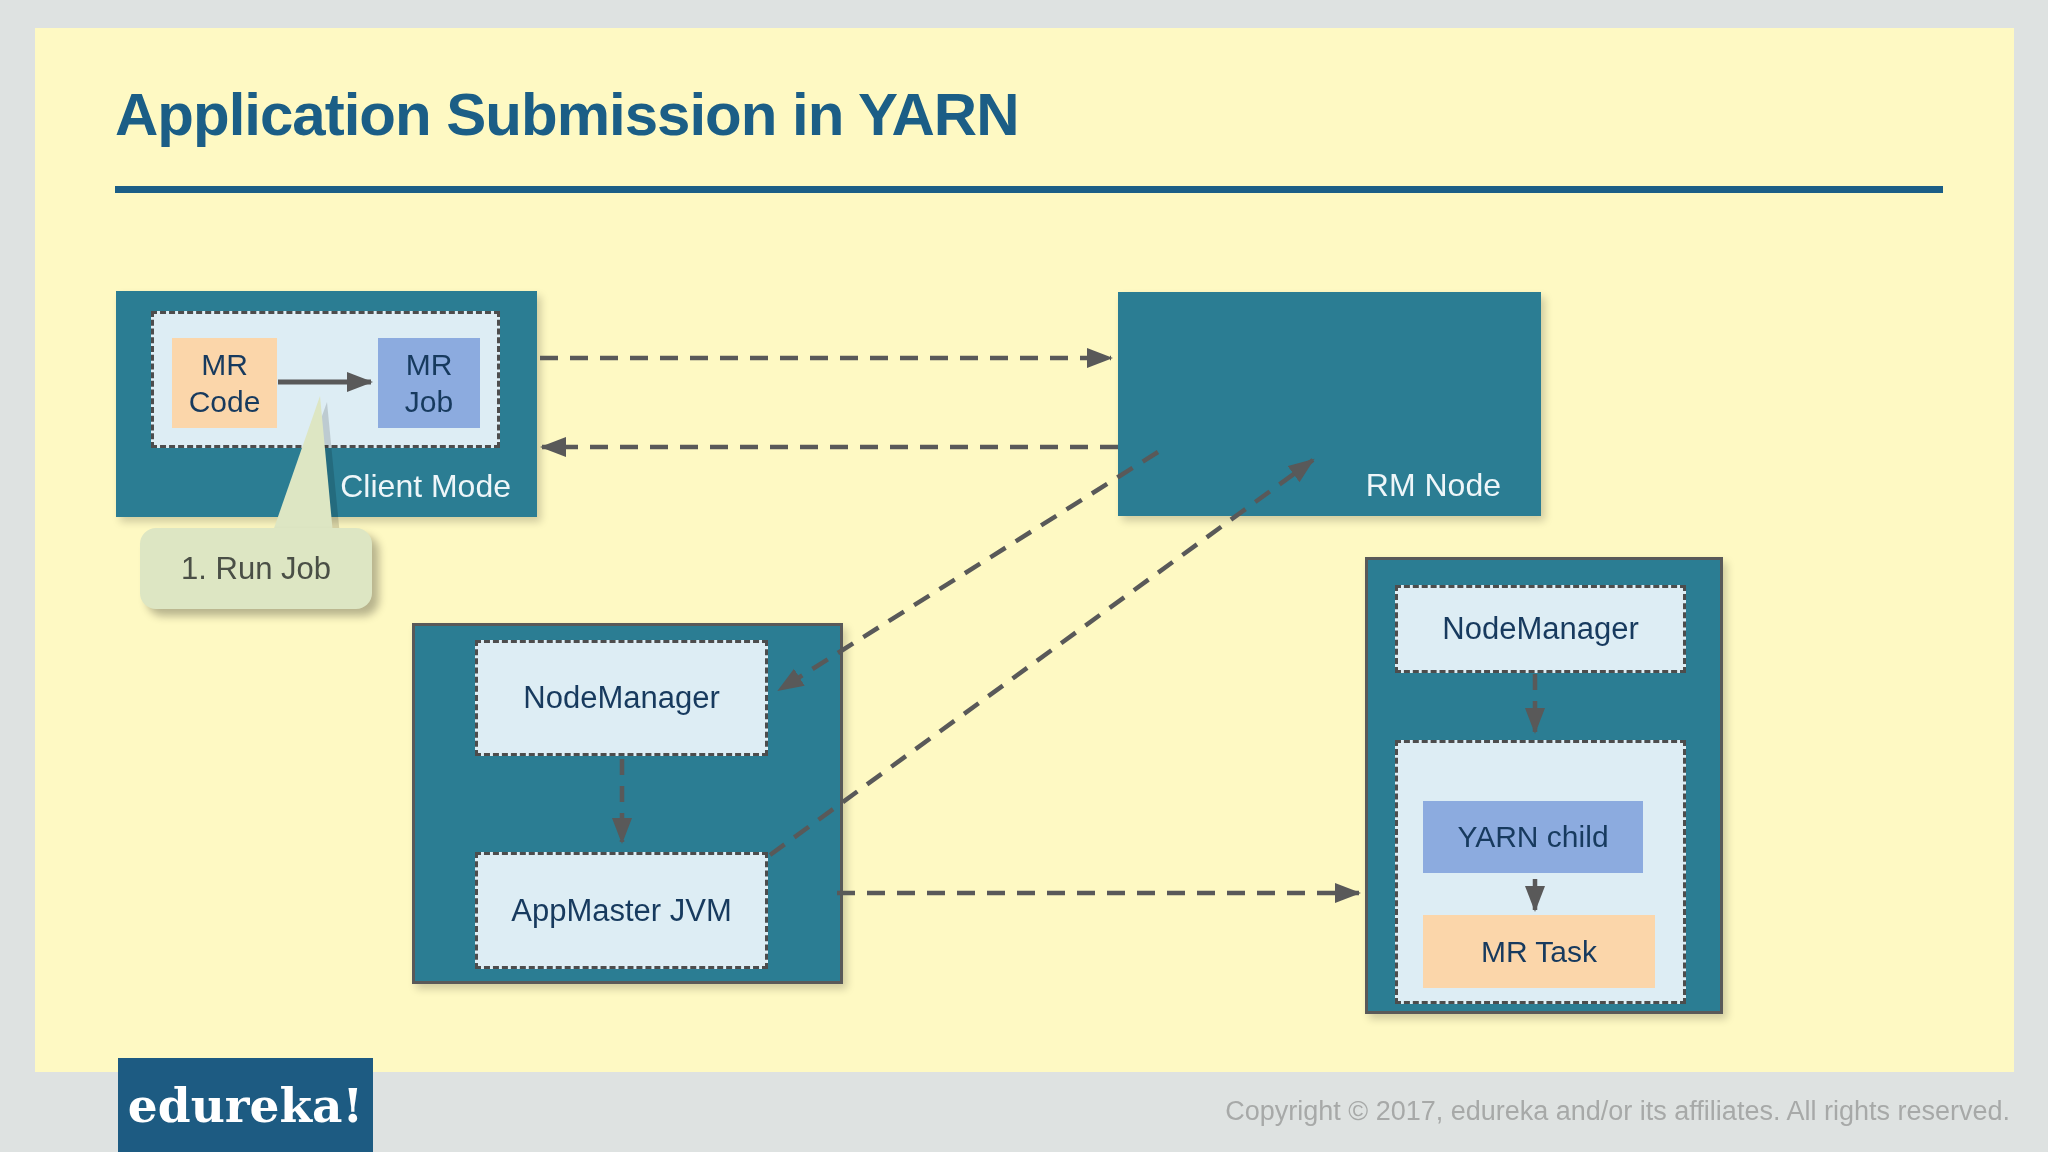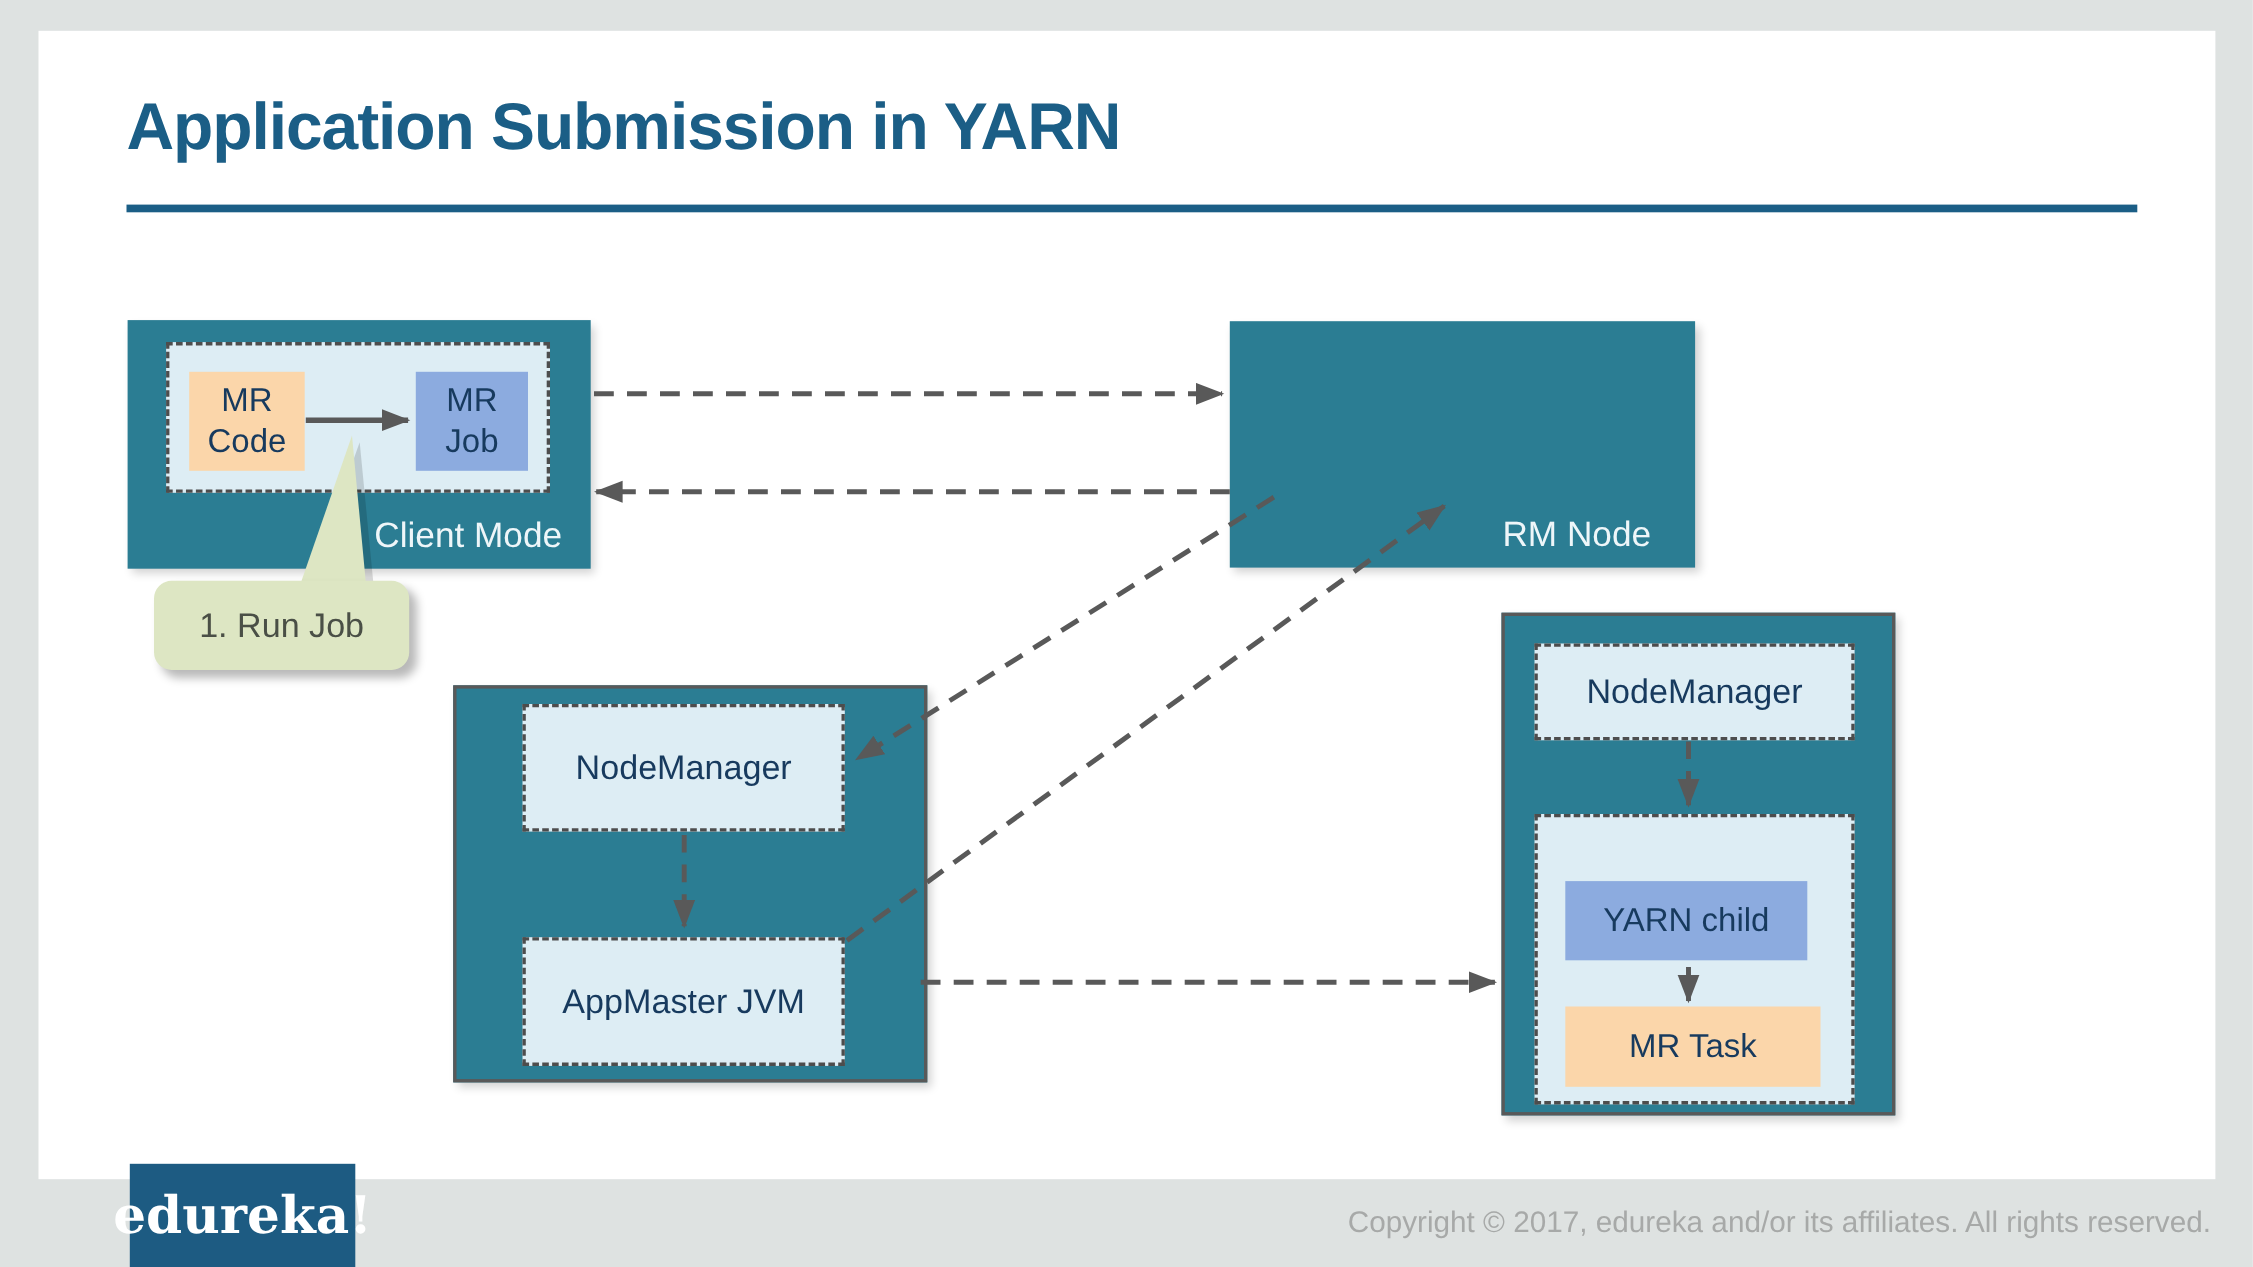--- a/index.html
+++ b/index.html
@@ -3,21 +3,21 @@
 <meta charset="utf-8">
 <style>
   html,body{margin:0;padding:0;}
   body{
     width:2048px;height:1152px;position:relative;overflow:hidden;
     background:#dee2e1;
     font-family:"Liberation Sans", sans-serif;
   }
   .card{
     position:absolute;left:35px;top:28px;width:1979px;height:1044px;
-    background:#ffffff;
+    background:#fef9c3;
   }
   .title{
     position:absolute;left:80px;top:52px;
     font-size:60px;font-weight:bold;color:#1b5e86;letter-spacing:-1px;
     white-space:nowrap;
   }
   .title-rule{
     position:absolute;left:80px;top:158px;width:1828px;height:7px;
     background:#1b5e86;
   }
@@ -46,21 +46,21 @@
     box-shadow:7px 7px 9px rgba(0,0,0,0.28);
     display:flex;align-items:center;justify-content:center;
     color:#4a4f46;font-size:31px;
   }
   .taskjvm-title{
     position:absolute;left:0;top:10px;width:100%;text-align:center;
     color:#173a5e;font-size:34px;
   }
   .arrows{position:absolute;left:0;top:0;width:1979px;height:1044px;pointer-events:none;}
   .logo{
-    position:absolute;left:118px;top:1058px;width:205px;height:94px;
+    position:absolute;left:118px;top:1058px;width:255px;height:94px;
     background:#1d5b82;display:flex;align-items:center;justify-content:center;
     color:#ffffff;font-family:"DejaVu Serif", serif;font-weight:bold;font-size:47px;
   }
   .copyright{
     position:absolute;right:38px;top:1096px;
     color:#a7a9a8;font-size:27px;white-space:nowrap;
   }
 </style>
 </head>
 <body>

